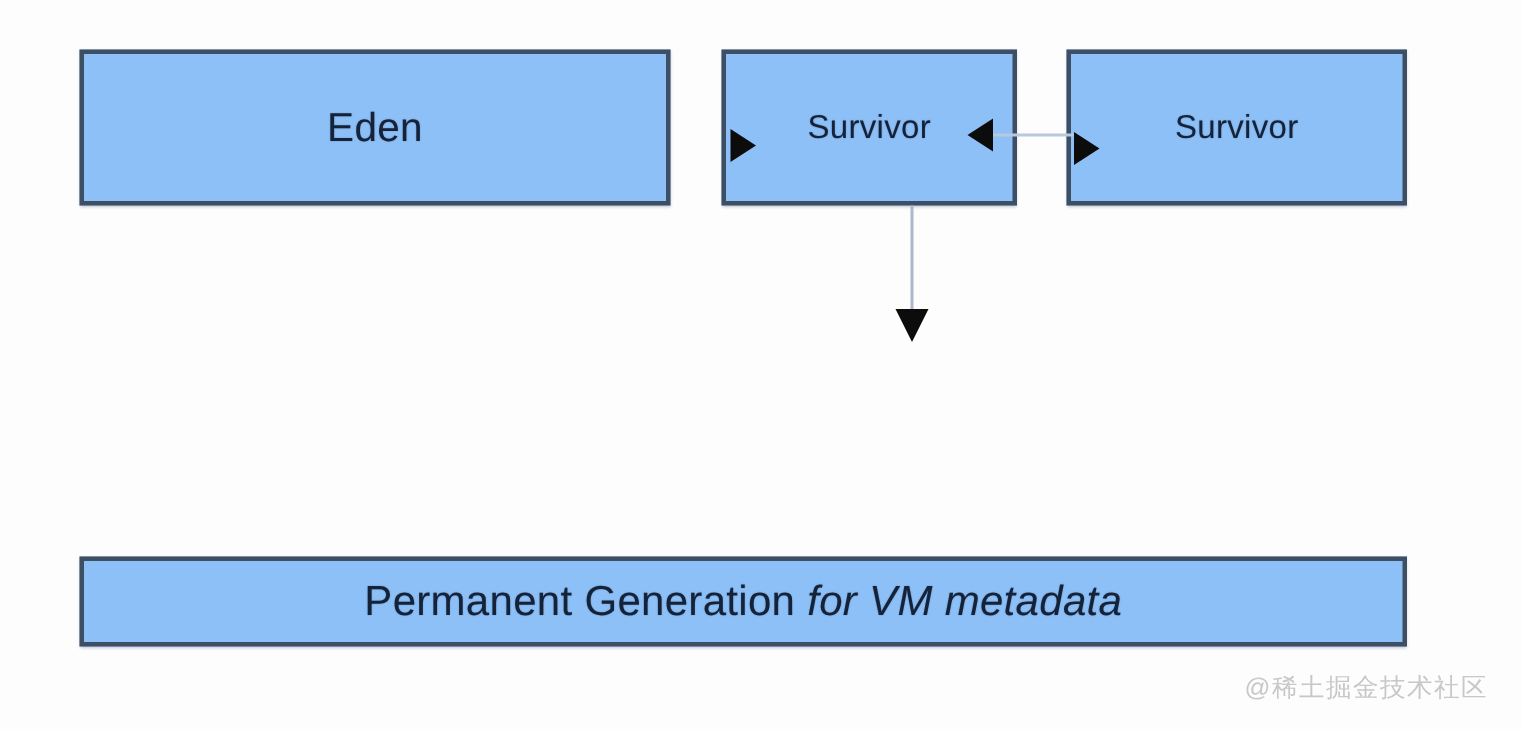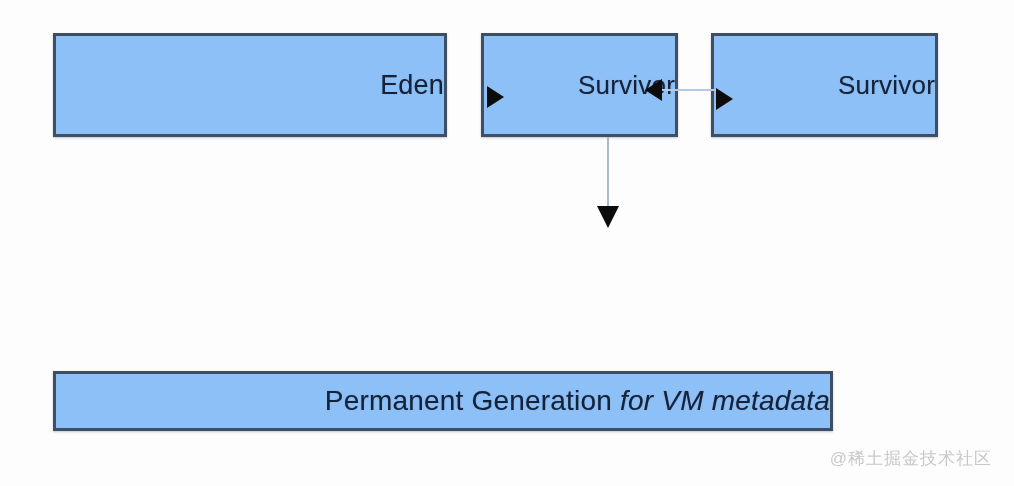--- a/index.html
+++ b/index.html
@@ -19,42 +19,42 @@
     height: 486px;
     background: #fdfdfd;
   }
   .mem-box {
     position: absolute;
     background: #8dc0f7;
     border: 3px solid #3f4f63;
     box-sizing: border-box;
     display: flex;
     align-items: center;
-    justify-content: flex-end;
+    justify-content: center;
     box-shadow: 0 1px 2px rgba(40,60,90,0.28);
   }
   .box-label {
     color: #15233a;
     font-size: 27px;
     letter-spacing: 0.2px;
     white-space: nowrap;
     text-shadow: 0 0 1px rgba(20,35,60,0.35);
   }
   .box-label .italic {
     font-style: italic;
   }
   
   #box-eden      { left: 53px;  top: 33px;  width: 394px; height: 104px; }
   #box-survivor-1{ left: 481px; top: 33px;  width: 197px; height: 104px; }
   #box-survivor-2{ left: 711px; top: 33px;  width: 227px; height: 104px; }
   #box-old-gen   { left: 53px;  top: 173px; width: 885px; height: 160px; }
-  #box-perm-gen  { left: 53px;  top: 371px; width: 780px; height: 60px; }
+  #box-perm-gen  { left: 53px;  top: 371px; width: 885px; height: 60px; }
 
   #box-survivor-1 .box-label,
-  #box-survivor-2 .box-label { font-size: 26px; }
+  #box-survivor-2 .box-label { font-size: 22px; }
   #box-old-gen .box-label    { font-size: 28px; }
   #box-perm-gen .box-label   { font-size: 28px; }
 
   
   .tri {
     position: absolute;
     width: 0;
     height: 0;
   }
   .tri-right {

